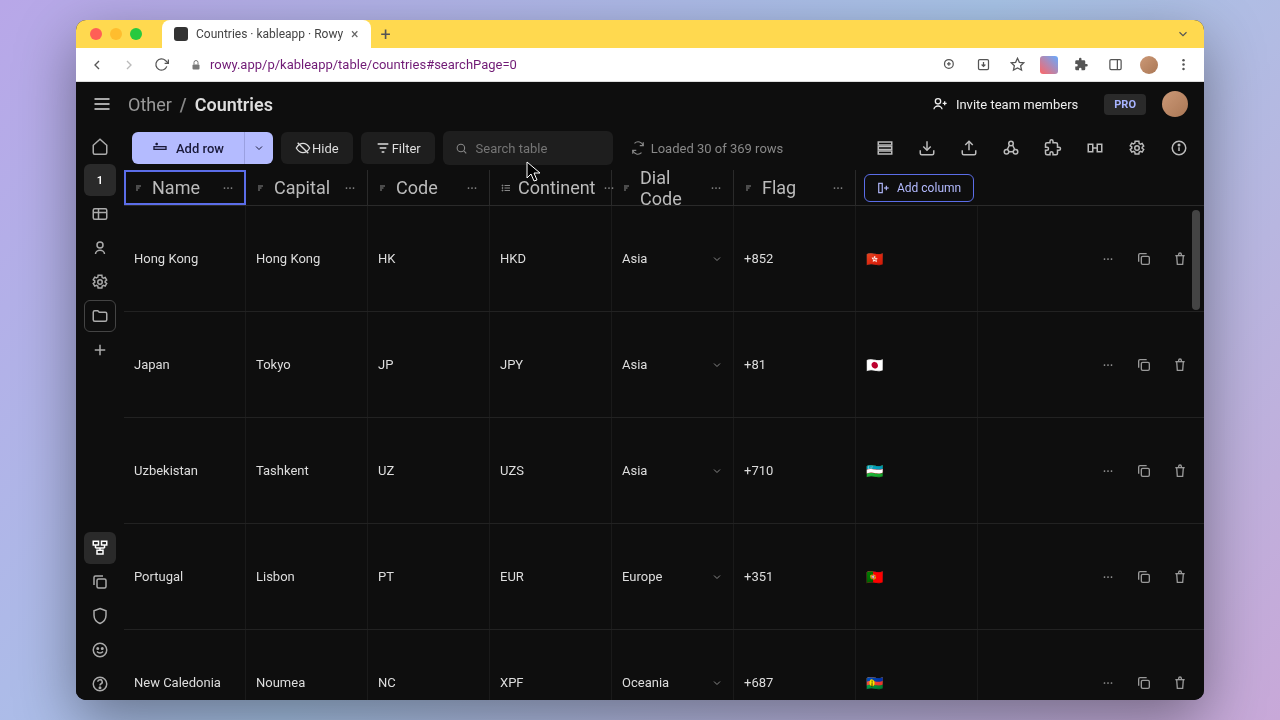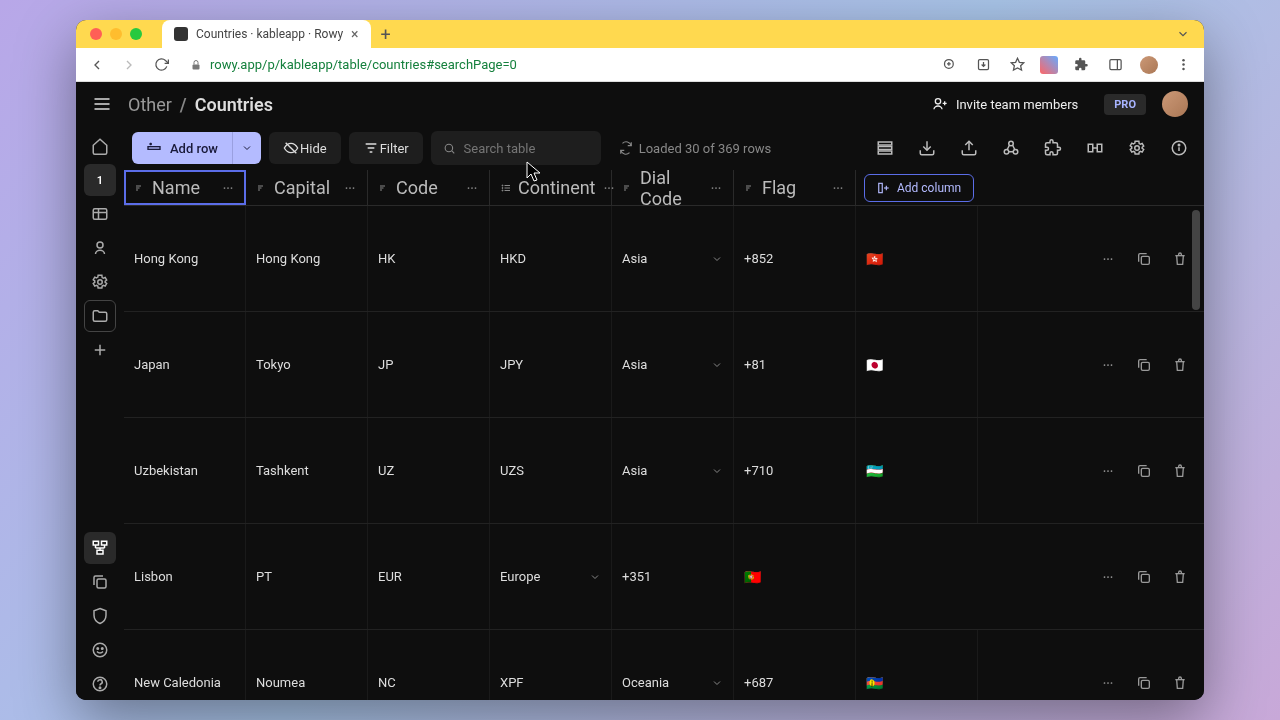--- a/index.html
+++ b/index.html
@@ -12,21 +12,21 @@
 .tl-yellow { background: #ffbd2e; }
 .tl-green { background: #27c93f; }
 .tab-strip { display: flex; align-items: center; margin-left: 12px; }
 .tab { background: #fff; border-radius: 8px 8px 0 0; padding: 6px 12px; display: flex; align-items: center; gap: 8px; font-size: 12px; color: #444; }
 .tab-favicon { width: 14px; height: 14px; background: #333; border-radius: 3px; }
 .tab-close { color: #666; font-size: 14px; cursor: pointer; }
 .new-tab { color: #555; font-size: 18px; margin-left: 10px; cursor: pointer; }
 .chevron-collapse { margin-left: auto; color: #555; cursor: pointer; }
 .addr-bar { height: 34px; background: #fff; display: flex; align-items: center; padding: 0 10px; gap: 10px; border-bottom: 1px solid #ddd; }
 .addr-btn { color: #555; display: flex; align-items: center; justify-content: center; width: 22px; height: 22px; }
-.addr-field { flex: 1; display: flex; align-items: center; gap: 8px; font-size: 13px; color: #15803d; padding: 0 8px; }
+.addr-field { flex: 1; display: flex; align-items: center; gap: 8px; font-size: 13px; color: #701a75; padding: 0 8px; }
 .lock-icon { color: #777; }
 .addr-actions { display: flex; gap: 12px; align-items: center; }
 .ext-icon { width: 18px; height: 18px; border-radius: 3px; }
 .app-shell { flex: 1; background: #0e0e0e; display: flex; flex-direction: column; overflow: hidden; }
 .app-header { height: 44px; display: flex; align-items: center; padding: 0 16px; gap: 16px; }
 .hamburger { color: #ddd; cursor: pointer; }
 .breadcrumb { color: #ddd; font-size: 18px; font-weight: 600; display: flex; gap: 8px; align-items: baseline; }
 .breadcrumb-sep { color: #888; }
 .breadcrumb-other { color: #999; font-weight: 400; }
 .header-spacer { flex: 1; }
@@ -36,21 +36,21 @@
 .main-area { flex: 1; display: flex; overflow: hidden; }
 .sidebar { width: 48px; background: #0e0e0e; display: flex; flex-direction: column; align-items: center; padding-top: 4px; gap: 2px; }
 .sidebar-icon { width: 32px; height: 32px; display: flex; align-items: center; justify-content: center; color: #aaa; border-radius: 6px; cursor: pointer; }
 .sidebar-icon.active { background: #2a2a2a; color: #fff; }
 .sidebar-icon.boxed { border: 1px solid #444; }
 .sidebar-badge { position: relative; }
 .sidebar-spacer { flex: 1; }
 .content { flex: 1; display: flex; flex-direction: column; overflow: hidden; }
 .toolbar { height: 44px; display: flex; align-items: center; padding: 0 8px; gap: 8px; }
 .add-row-grp { display: flex; }
-.add-row-btn { background: #b4bbff; color: #1a1a3a; border: none; padding: 8px 14px; border-radius: 6px 0 0 6px; display: flex; align-items: center; gap: 8px; font-size: 13px; font-weight: 500; cursor: pointer; }
+.add-row-btn { background: #b4bbff; color: #1a1a3a; border: none; padding: 8px 20px; border-radius: 6px 0 0 6px; display: flex; align-items: center; gap: 8px; font-size: 13px; font-weight: 500; cursor: pointer; }
 .add-row-chevron { background: #b4bbff; color: #1a1a3a; border: none; border-left: 1px solid #9aa0e0; padding: 8px 8px; border-radius: 0 6px 6px 0; cursor: pointer; }
 .toolbar-btn { background: #1e1e1e; border: none; color: #ddd; padding: 8px 14px; border-radius: 6px; display: flex; align-items: center; gap: 1px; font-size: 13px; cursor: pointer; }
 .search-box { background: #1e1e1e; border-radius: 6px; display: flex; align-items: center; padding: 0 12px; height: 34px; gap: 8px; width: 170px; }
 .search-box input { background: transparent; border: none; color: #ddd; font-size: 13px; outline: none; width: 100%; }
 .loaded-text { color: #888; font-size: 13px; display: flex; align-items: center; gap: 6px; margin-left: 10px; }
 .toolbar-spacer { flex: 1; }
 .icon-btn { width: 34px; height: 34px; display: flex; align-items: center; justify-content: center; color: #bbb; cursor: pointer; border-radius: 5px; }
 .table-wrap { flex: 1; overflow: auto; position: relative; }
 .table-header { display: flex; height: 36px; border-bottom: 1px solid #2a2a2a; position: sticky; top: 0; background: #0e0e0e; }
 .col-header { display: flex; align-items: center; padding: 0 10px; border-right: 1px solid #2a2a2a; color: #bbb; font-size: 18px; gap: 6px; position: relative; }
@@ -615,20 +615,21 @@
                   <div class="row-action">
                     <svg width="16" height="16" viewBox="0 0 24 24" fill="none" stroke="currentColor" stroke-width="2">
                       <path d="M5 7h14"></path>
                       <path d="M10 7V5a2 2 0 0 1 4 0v2"></path>
                       <path d="M7 7l1 13h8l1-13"></path>
                     </svg>
                   </div>
                 </div>
               </div>
               <div class="row">
+                <div class="cell" style="width: 122px;">Portugal</div>
                 <div class="cell" style="width: 122px;">Lisbon</div>
                 <div class="cell" style="width: 122px;">PT</div>
                 <div class="cell" style="width: 122px;">EUR</div>
                 <div class="cell" style="width: 122px;">
                   <div class="cell-select">
                     <span>Europe</span>
                     <span class="chev-down">
                       <svg width="12" height="12" viewBox="0 0 24 24" fill="none" stroke="currentColor" stroke-width="2">
                         <polyline points="6 9 12 15 18 9"></polyline>
                       </svg>

